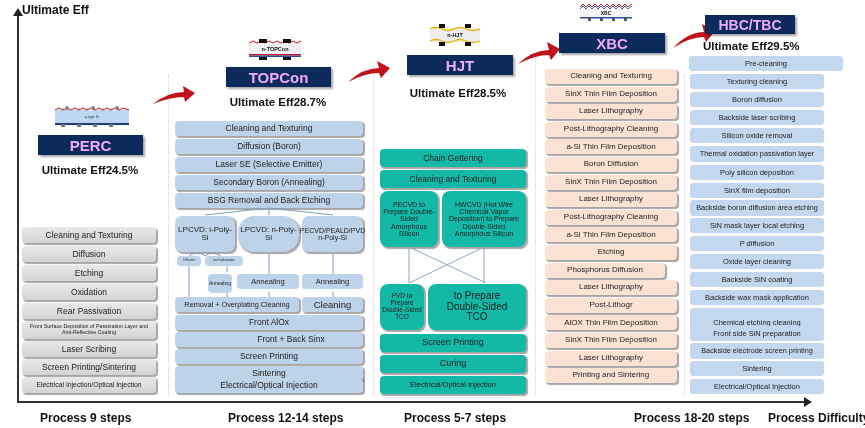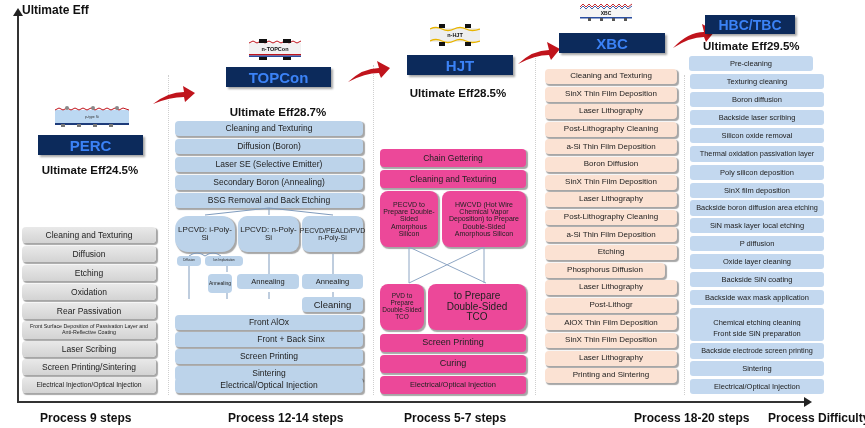--- a/index.html
+++ b/index.html
@@ -4,27 +4,27 @@
 <style>
   * { box-sizing: border-box; margin: 0; padding: 0; }
   html, body { width: 865px; height: 428px; background: #ffffff; overflow: hidden; }
   body { position: relative; font-family: "Liberation Sans", sans-serif; color: #222; }
   .abs { position: absolute; }
   .axis-y { left: 17px; top: 14px; width: 1.5px; height: 388px; background: #333; }
   .axis-y-arrow { left: 13px; top: 8px; width: 0; height: 0; border-left: 5px solid transparent; border-right: 5px solid transparent; border-bottom: 8px solid #222; }
   .axis-x { left: 17px; top: 401px; width: 788px; height: 1.5px; background: #333; }
   .axis-x-arrow { left: 804px; top: 397px; width: 0; height: 0; border-top: 5px solid transparent; border-bottom: 5px solid transparent; border-left: 8px solid #222; }
   .axis-label { font-weight: bold; font-size: 12px; color: #111; white-space: nowrap; }
-  .title-box { background: #0c2a5b; color: #3b82f6; font-weight: bold; text-align: center; box-shadow: 2px 2px 2px rgba(0,0,0,0.35); display:flex; align-items:center; justify-content:center; }
+  .title-box { background: #0c2a5b; color: #f0abfc; font-weight: bold; text-align: center; box-shadow: 2px 2px 2px rgba(0,0,0,0.35); display:flex; align-items:center; justify-content:center; }
   .eff { font-weight: bold; font-size: 11.5px; color: #111; text-align: center; white-space: nowrap; }
   .col-sep { border-left: 1px dotted #cfcfcf; }
   .step { position: absolute; border-radius: 4px; display: flex; align-items: center; justify-content: center; text-align: center; line-height: 1.05; box-shadow: 1.5px 1.5px 1px rgba(0,0,0,0.35); color: #222; }
   .gray { background: linear-gradient(#e9e9e9, #d3d3d3); }
   .blue { background: #bcd3ea; }
-  .blue2 { background: #ec4899; }
+  .blue2 { background: #14b8a6; }
   .peach { background: #fbe2d3; }
   .hbc { background: #c3d8ef; box-shadow: none; border-radius: 3px; }
   .arrow-red { position: absolute; }
 </style>
 </head>
 <body>
 
 <div class="abs axis-y"></div>
 <div class="abs axis-y-arrow"></div>
 <div class="abs axis-x"></div>
@@ -88,47 +88,48 @@
     <rect x="0" y="16" width="52" height="1.5" fill="#c0141c"></rect>
     <rect x="0" y="17.5" width="52" height="1.5" fill="#2a4ea0"></rect>
     <rect x="10" y="1" width="8" height="4" fill="#111"></rect>
       <rect x="34" y="1" width="8" height="4" fill="#111"></rect>
     <rect x="10" y="19" width="8" height="3" fill="#111"></rect>
       <rect x="34" y="19" width="8" height="3" fill="#111"></rect>
     <text x="26" y="13" font-size="5.5" font-weight="bold" text-anchor="middle" fill="#111">n-TOPCon</text>
   </svg>
 </div>
 <div class="abs title-box" style="left:226px;top:67px;width:105px;height:20px;font-size:15px;">TOPCon</div>
-<div class="abs eff" style="left:218px;top:96px;width:120px;margin-top:10px;">Ultimate Eff28.7%</div>
+<div class="abs eff" style="left:218px;top:96px;width:120px;">Ultimate Eff28.7%</div>
 
 <div class="abs" style="left:175px;top:121px;width:190px;height:275px;">
   <div class="step blue" style="left:0;top:0;width:188px;height:15px;font-size:8.5px;">Cleaning and Texturing</div>
   <div class="step blue" style="left:0;top:18px;width:188px;height:15px;font-size:8.5px;">Diffusion (Boron)</div>
   <div class="step blue" style="left:0;top:36px;width:188px;height:15px;font-size:8.5px;">Laser SE (Selective Emitter)</div>
   <div class="step blue" style="left:0;top:54px;width:188px;height:15px;font-size:8.5px;">Secondary Boron (Annealing)</div>
   <div class="step blue" style="left:0;top:72px;width:188px;height:15px;font-size:8.5px;">BSG Removal and Back Etching</div>
 
   <svg class="abs" style="left:0;top:86px;" width="190" height="10">
     <path d="M94 1 L30 8 M94 1 L94 8 M94 1 L158 8" stroke="#7f9bbd" stroke-width="1" fill="none"></path>
   </svg>
 
-  <div class="step blue" style="left:0;top:95px;width:60px;height:36px;font-size:8px;border-radius:13px;">LPCVD: i-Poly-Si</div>
-  <div class="step blue" style="left:63px;top:95px;width:61px;height:36px;font-size:8px;border-radius:9px;">LPCVD: n-Poly-Si</div>
+  <div class="step blue" style="left:0;top:95px;width:60px;height:36px;font-size:8px;border-radius:7px;">LPCVD: i-Poly-Si</div>
+  <div class="step blue" style="left:63px;top:95px;width:61px;height:36px;font-size:8px;border-radius:16px;">LPCVD: n-Poly-Si</div>
   <div class="step blue" style="left:127px;top:95px;width:61px;height:36px;font-size:7px;border-radius:7px;padding:0 3px;">PECVD/PEALD/PVD n-Poly-Si</div>
 
   <svg class="abs" style="left:0;top:131px;" width="190" height="50">
     <path d="M14 4 Q22 -2 30 4 M30 4 Q38 -2 46 4" stroke="#7f9bbd" fill="none"></path>
     <path d="M14 14 L14 47 M52 14 L52 20 M94 2 L94 22 M158 2 L158 22 M52 40 L52 47 M94 40 L94 47 M158 40 L158 47" stroke="#7f9bbd" stroke-width="1" fill="none"></path>
   </svg>
   <div class="step blue" style="left:2px;top:135px;width:24px;height:10px;font-size:3px;box-shadow:none;">Diffusion</div>
   <div class="step blue" style="left:30px;top:135px;width:38px;height:10px;font-size:3px;box-shadow:none;">Ion Implantation</div>
   <div class="step blue" style="left:33px;top:153px;width:24px;height:19px;font-size:5px;box-shadow:none;">Annealing</div>
   <div class="step blue" style="left:62px;top:153px;width:62px;height:15px;font-size:7.5px;box-shadow:none;">Annealing</div>
   <div class="step blue" style="left:127px;top:153px;width:61px;height:15px;font-size:7.5px;box-shadow:none;">Annealing</div>
 
+  <div class="step blue" style="left:0;top:176px;width:124px;height:15px;font-size:7.3px;">Removal + Overplating Cleaning</div>
   <div class="step blue" style="left:127px;top:176px;width:61px;height:15px;font-size:9.5px;">Cleaning</div>
 
   <div class="step blue" style="left:0;top:194px;width:188px;height:15px;font-size:8.5px;">Front AlOx</div>
   <div class="step blue" style="left:0;top:211px;width:188px;height:15px;font-size:8.5px;padding-left:44px;">Front + Back Sinx</div>
   <div class="step blue" style="left:0;top:228px;width:188px;height:15px;font-size:8.5px;">Screen Printing</div>
   <div class="step blue" style="left:0;top:245px;width:188px;height:15px;font-size:8.5px;">Sintering</div>
   <div class="step blue" style="left:0;top:257px;width:188px;height:15px;font-size:8.5px;">Electrical/Optical Injection</div>
 </div>
 <div class="abs axis-label" style="left:228px;top:411px;">Process 12-14 steps</div>
 
@@ -197,21 +198,21 @@
   <div class="step peach" style="left:0;top:264px;width:132px;height:15px;font-size:8px;">SinX Thin Film Deposition</div>
   <div class="step peach" style="left:0;top:281.6px;width:132px;height:15px;font-size:8px;">Laser Lithography</div>
   <div class="step peach" style="left:0;top:299.2px;width:132px;height:15px;font-size:8px;">Printing and Sintering</div>
 </div>
 <div class="abs axis-label" style="left:634px;top:411px;">Process 18-20 steps</div>
 
 <div class="abs title-box" style="left:705px;top:15px;width:90px;height:19px;font-size:14px;">HBC/TBC</div>
 <div class="abs eff" style="left:703px;top:40px;width:95px;text-align:left;">Ultimate Eff29.5%</div>
 
 <div class="abs" style="left:689px;top:56px;width:136px;">
-  <div class="step hbc" style="left:0;top:0px;width:124px;height:15px;font-size:7.5px;">Pre-cleaning</div>
+  <div class="step hbc" style="left:0;top:0px;width:154px;height:15px;font-size:7.5px;">Pre-cleaning</div>
   <div class="step hbc" style="left:1px;top:18px;width:134px;height:15px;font-size:7.5px;">Texturing cleaning</div>
   <div class="step hbc" style="left:1px;top:36px;width:134px;height:15px;font-size:7.5px;">Boron diffusion</div>
   <div class="step hbc" style="left:1px;top:54px;width:134px;height:15px;font-size:7.5px;">Backside laser scribing</div>
   <div class="step hbc" style="left:1px;top:72px;width:134px;height:15px;font-size:7.5px;">Silicon oxide removal</div>
   <div class="step hbc" style="left:1px;top:90px;width:134px;height:16px;font-size:7.3px;padding:0 3px;">Thermal oxidation passivation layer</div>
   <div class="step hbc" style="left:1px;top:109px;width:134px;height:15px;font-size:7.5px;">Poly silicon deposition</div>
   <div class="step hbc" style="left:1px;top:127px;width:134px;height:15px;font-size:7.5px;">SinX film deposition</div>
   <div class="step hbc" style="left:1px;top:144px;width:134px;height:16px;font-size:7.3px;padding:0 3px;">Backside boron diffusion area etching</div>
   <div class="step hbc" style="left:1px;top:162px;width:134px;height:15px;font-size:7.5px;">SiN mask layer local etching</div>
   <div class="step hbc" style="left:1px;top:180px;width:134px;height:15px;font-size:7.5px;">P diffusion</div>

